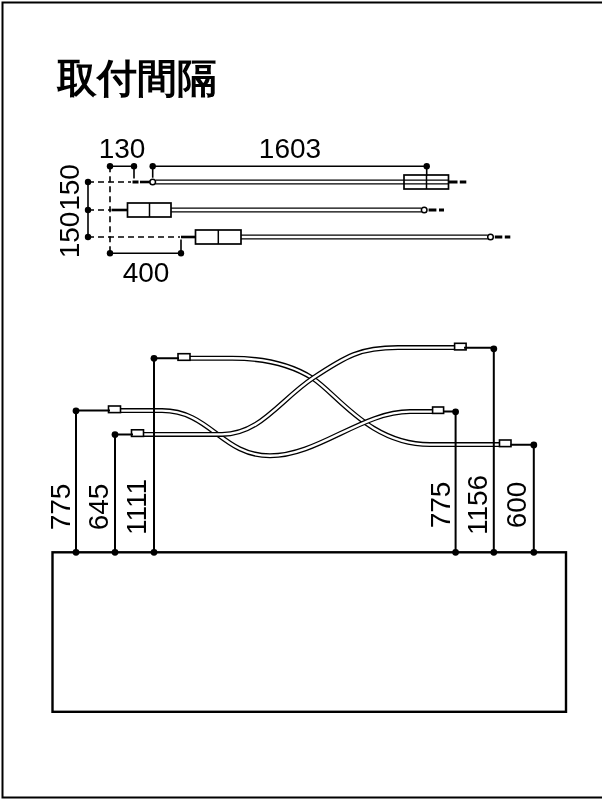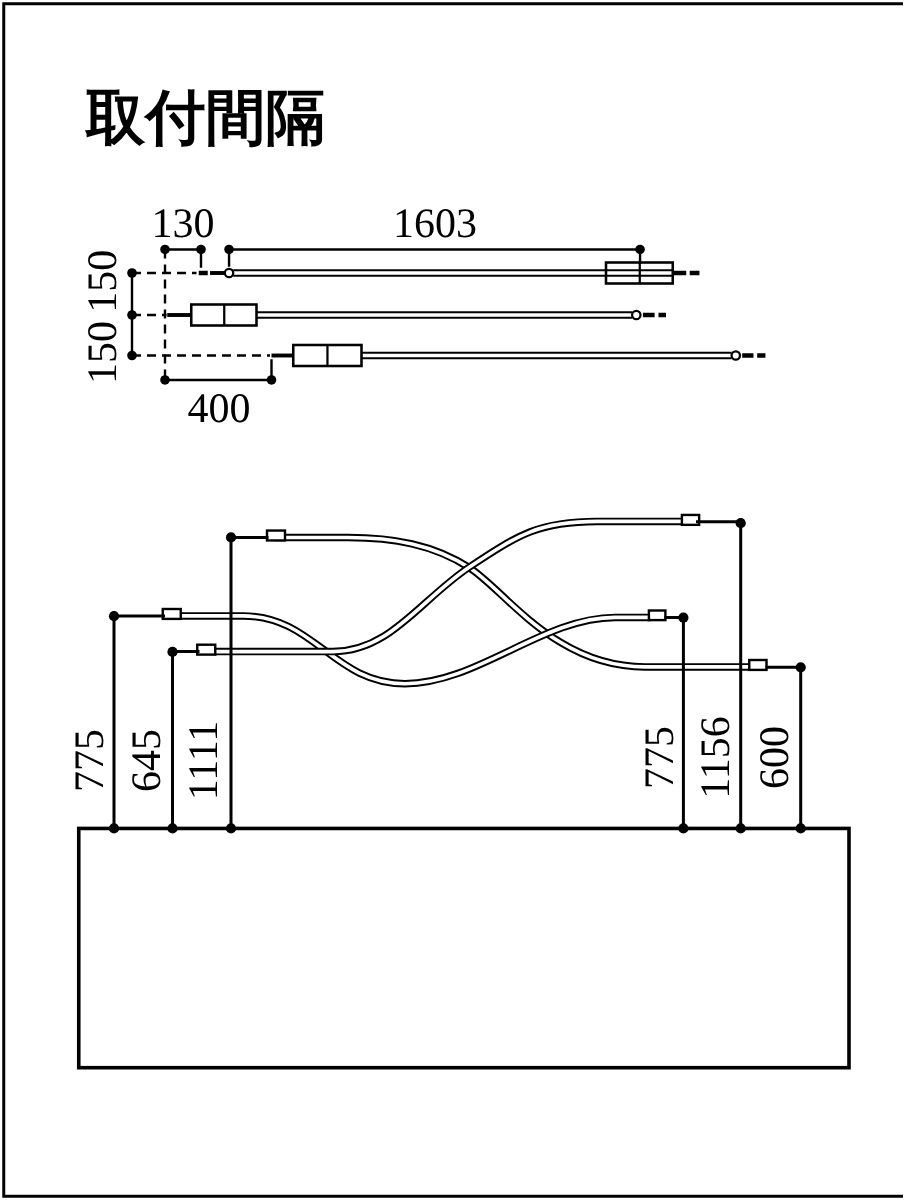--- a/index.html
+++ b/index.html
@@ -1,20 +1,20 @@
 <!DOCTYPE html>
 <html><head>
 <meta charset="utf-8">
 <style>
   html,body { margin:0; padding:0; background:#ffffff; }
   .canvas {
     position:relative;
     width:602px; height:800px;
     background:#ffffff;
-    font-family:Liberation Serif, serif;
+    font-family:Liberation Sans, sans-serif;
     overflow:hidden;
   }
   svg { position:absolute; left:0; top:0; }
   text { fill:#000; }
   .dim-num { font-size:28px; }
   .title-txt { font-size:40px; font-weight:600; }
 </style>
 </head>
 <body>
 

